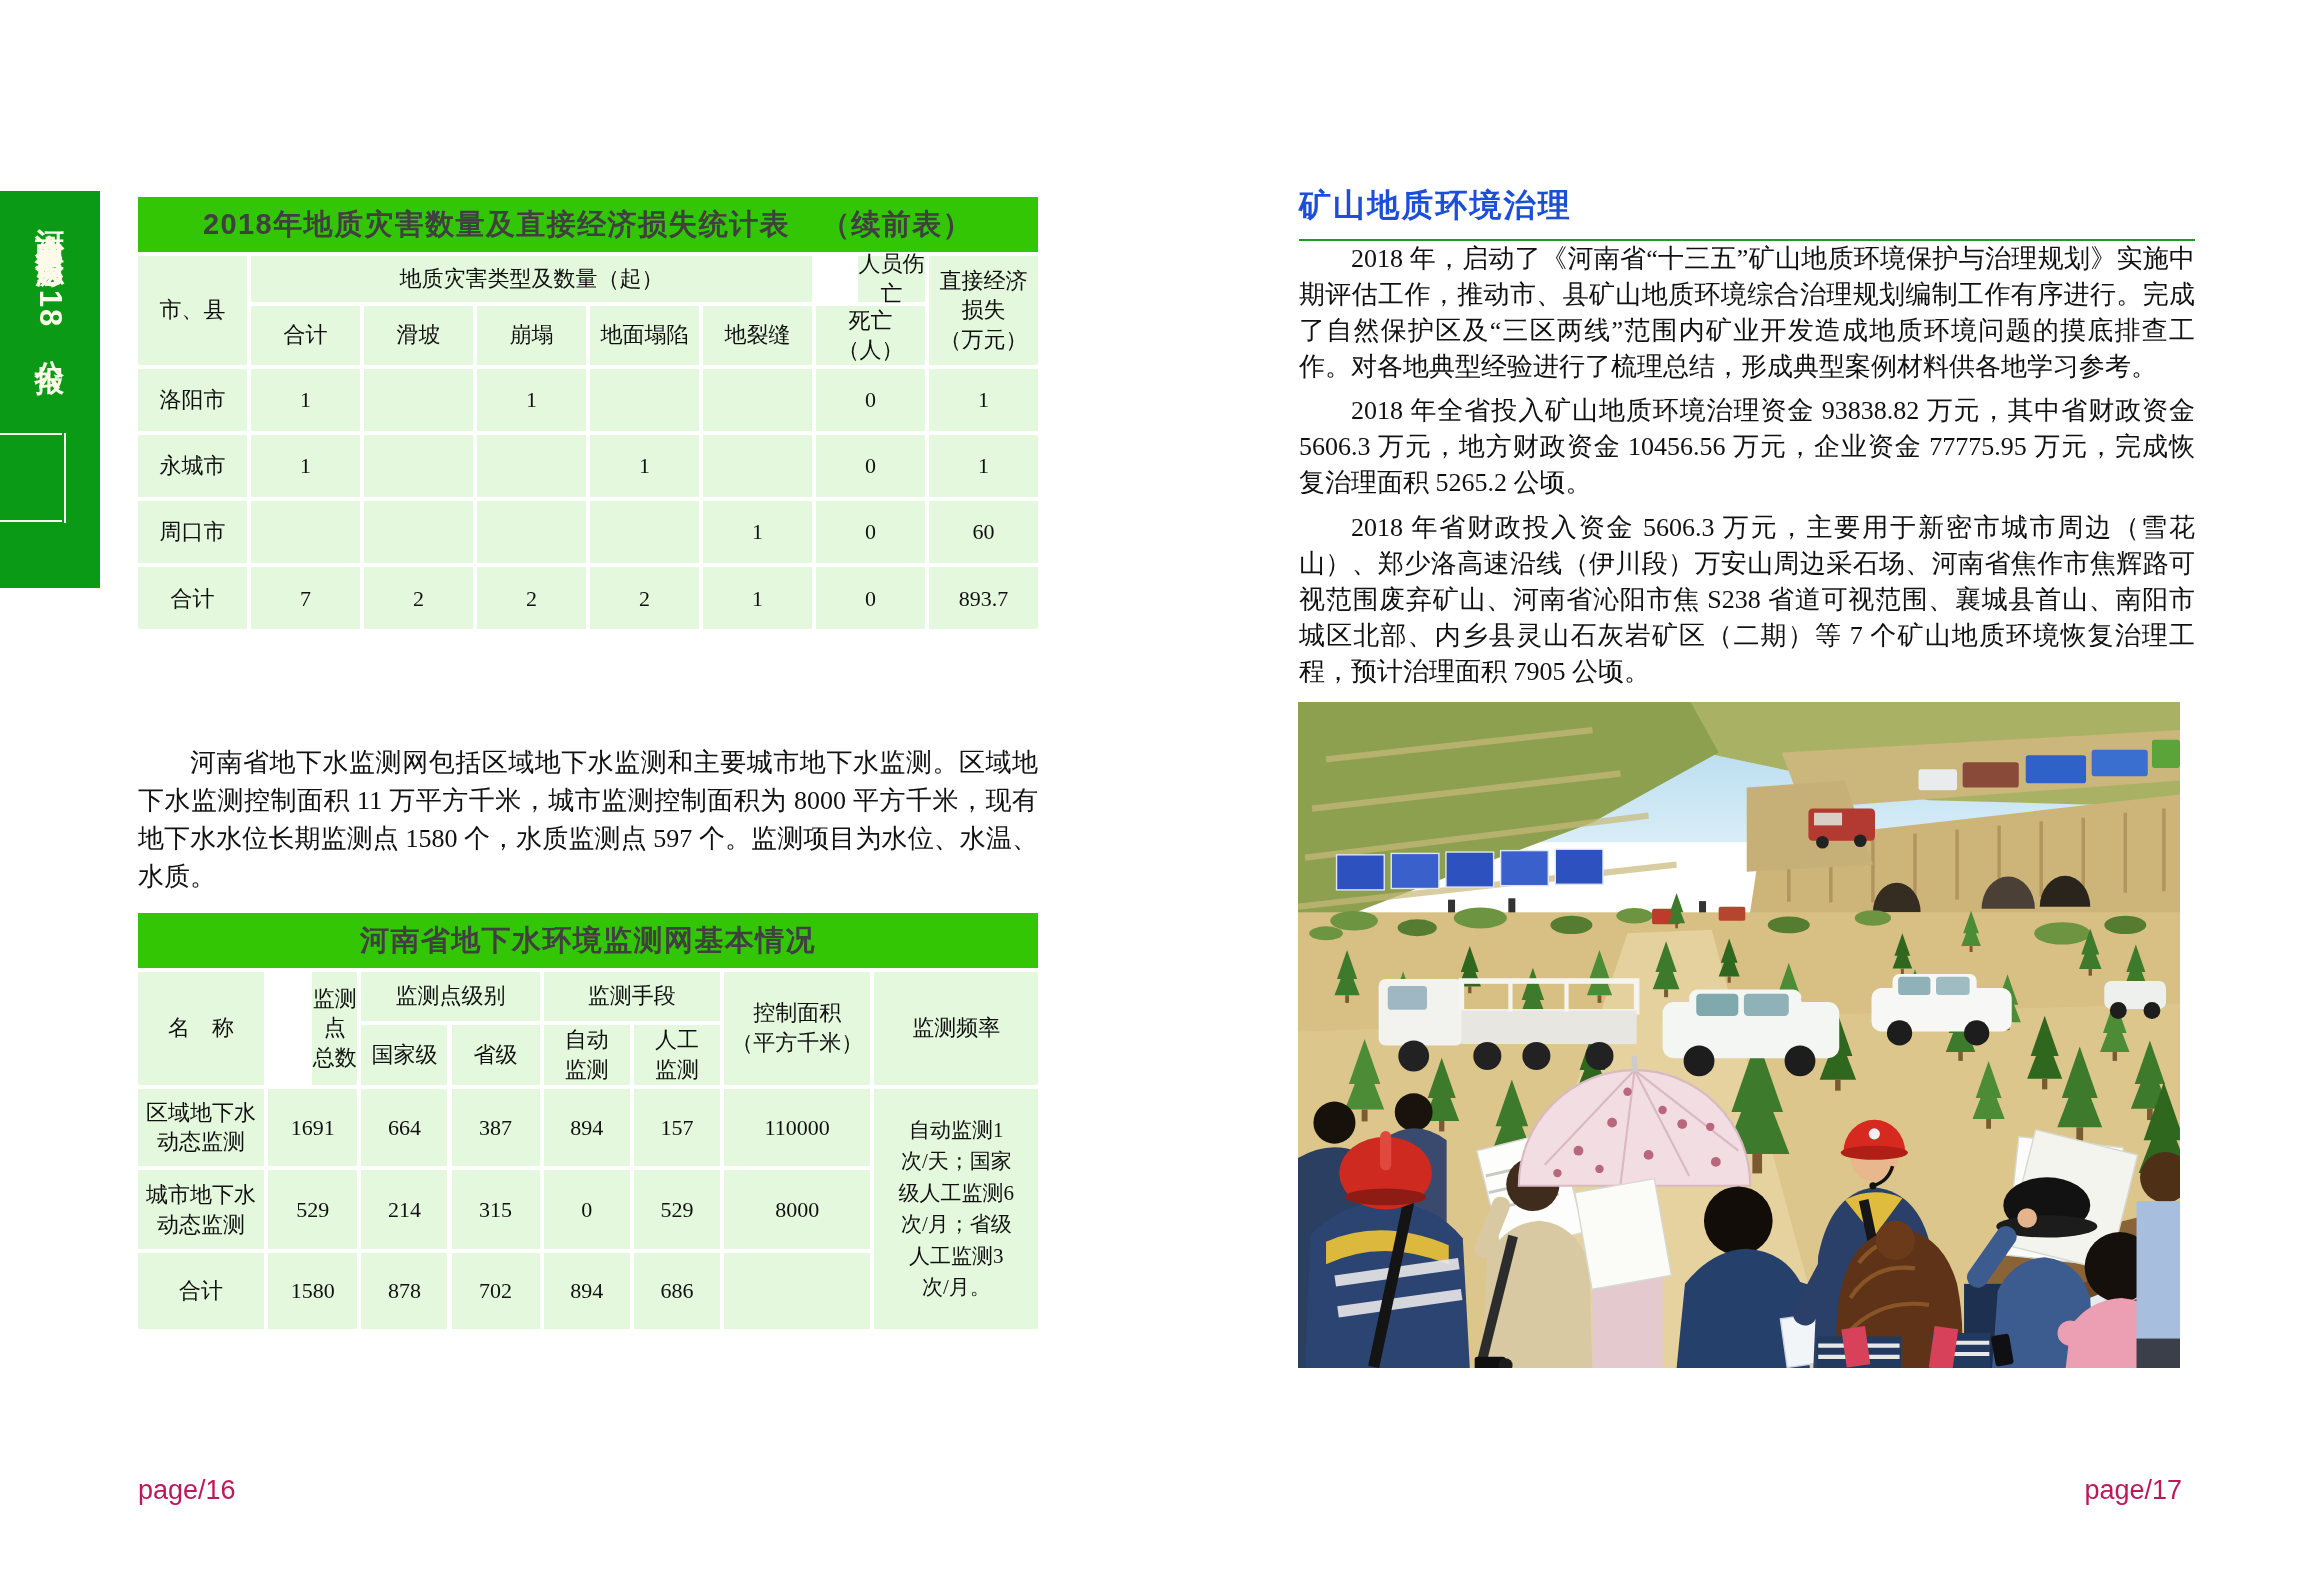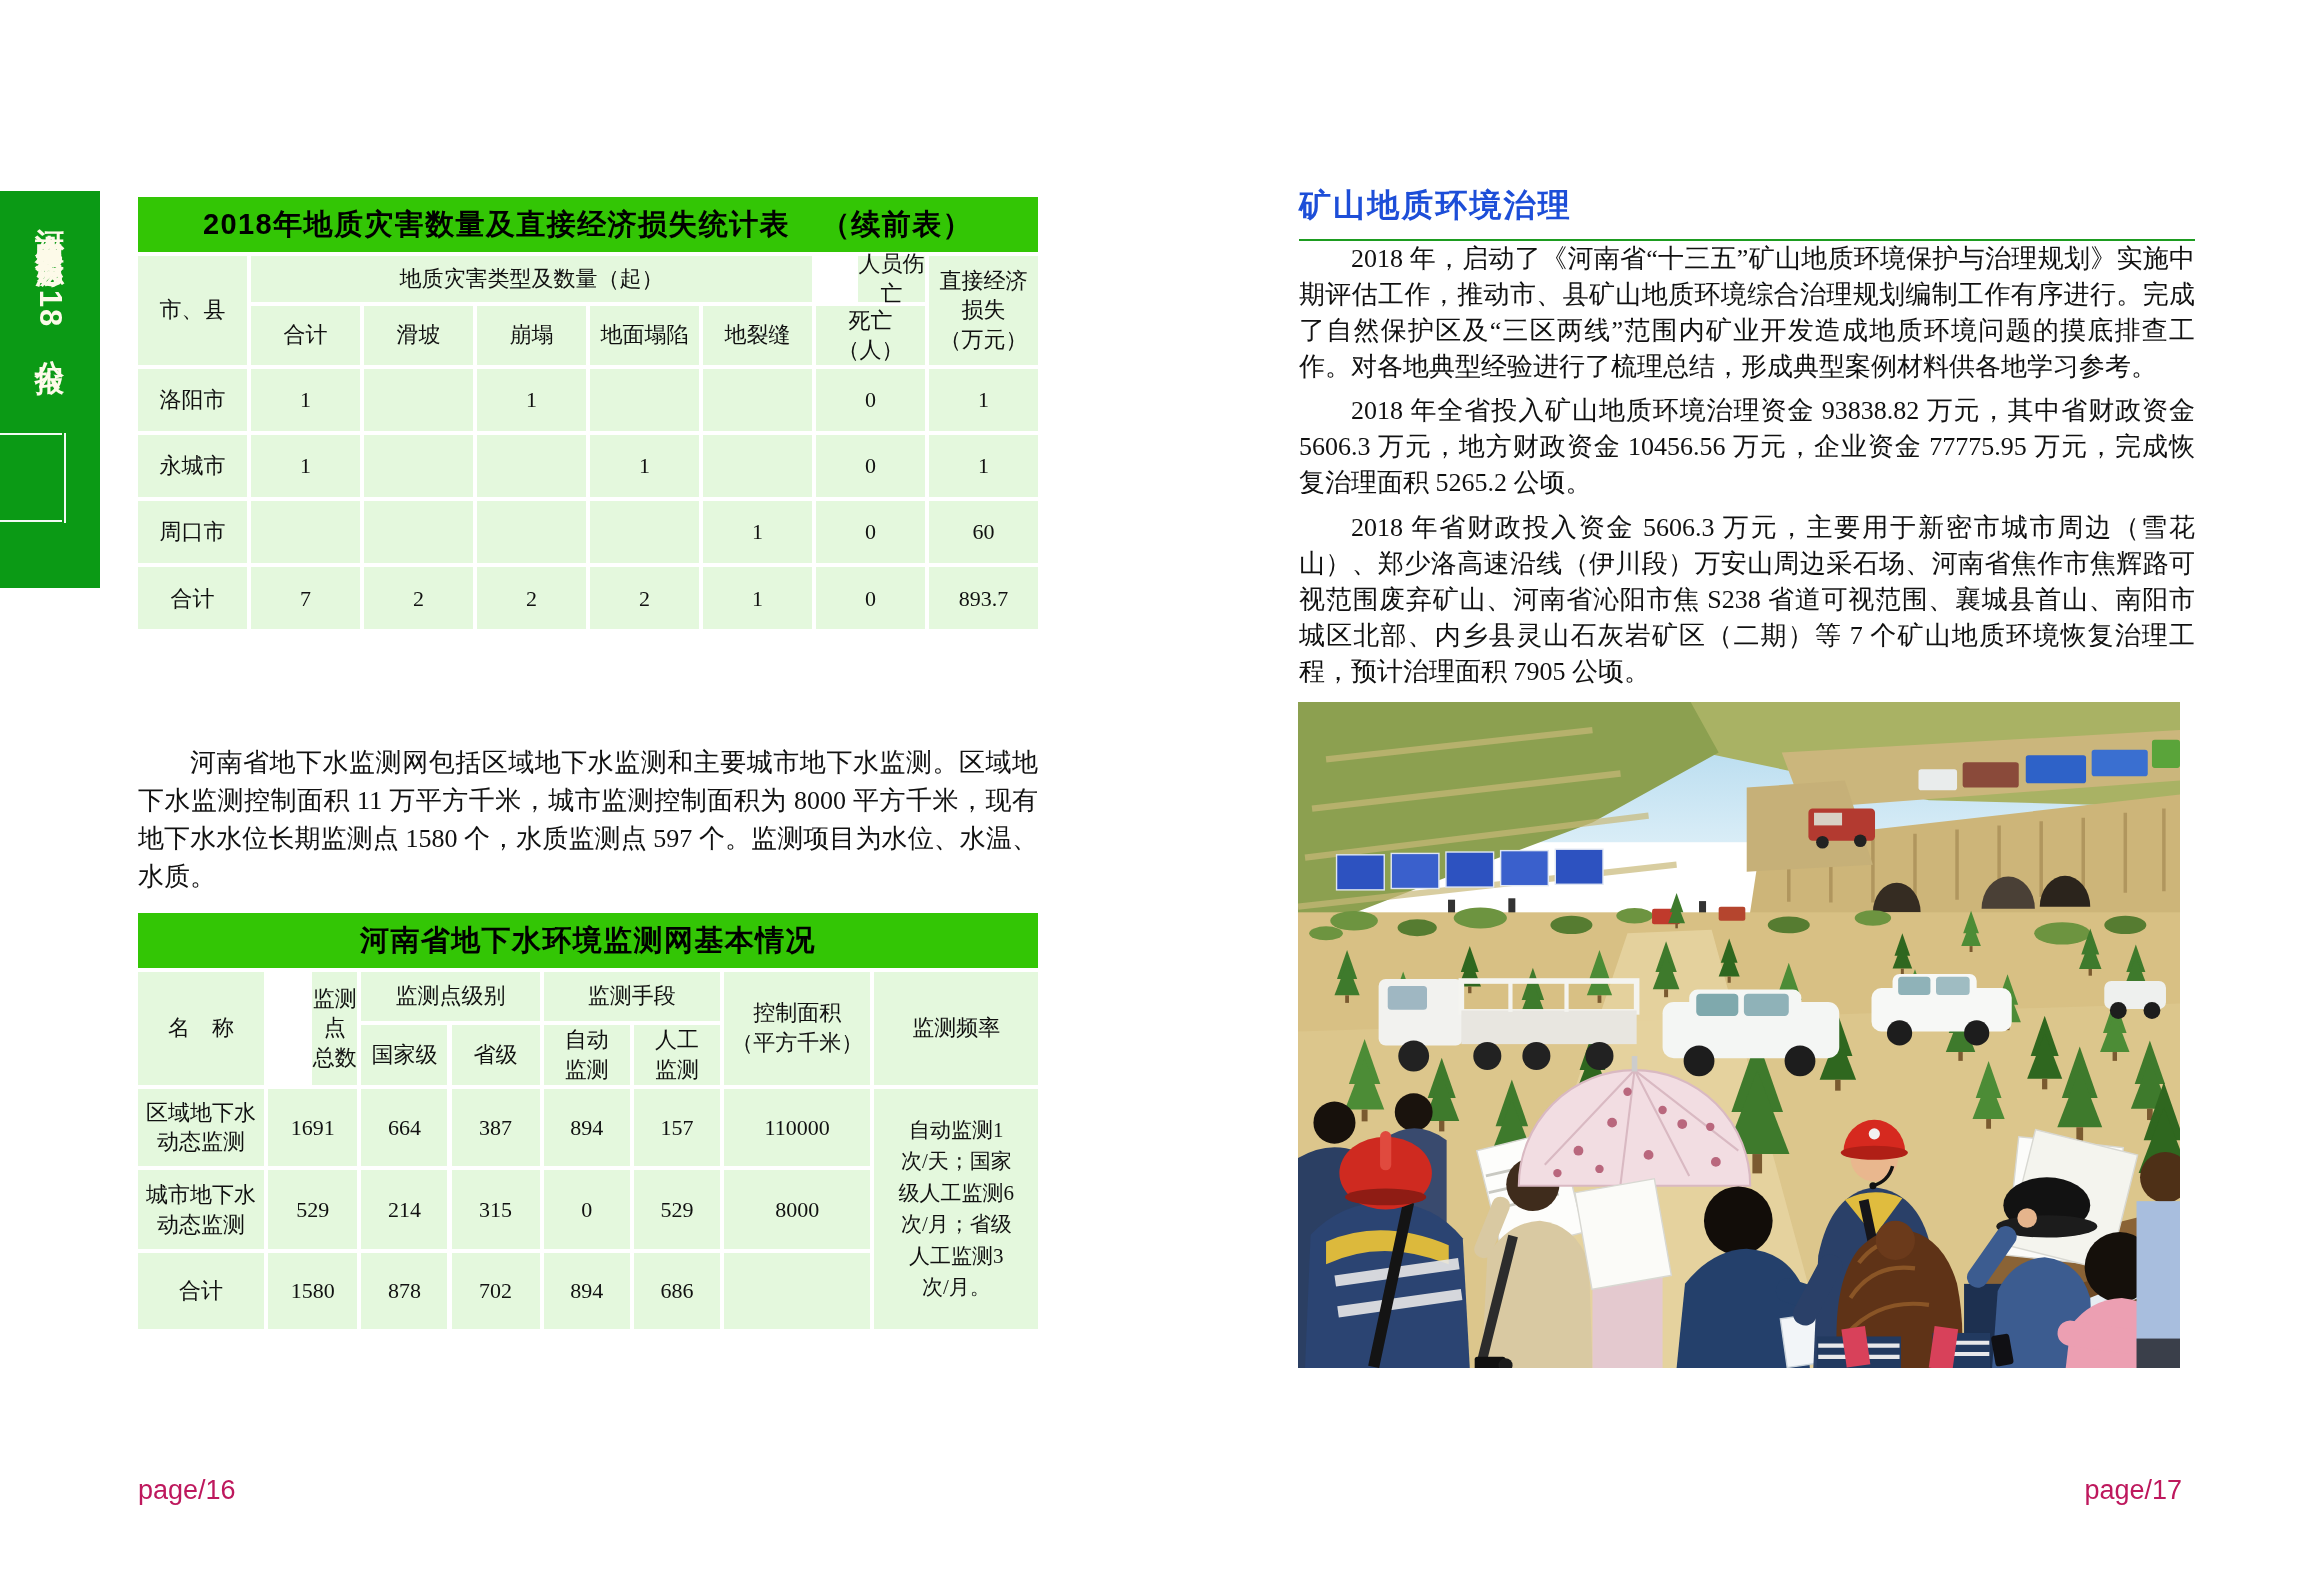--- a/index.html
+++ b/index.html
@@ -8,21 +8,21 @@
   .abs{position:absolute;}
   
   .spine-tab{left:0;top:191px;width:100px;height:397px;background:#0b9a15;}
   .spine{writing-mode:vertical-rl;text-orientation:mixed;height:100%;width:100%;
          line-height:100px;text-align:left;padding-top:15.4px;box-sizing:border-box;
          font-family:"Liberation Sans","DejaVu Sans",sans-serif;font-weight:700;
          color:#fdfae9;font-size:29px;letter-spacing:4.9px;}
   .spine .yr{font-size:31px;letter-spacing:2.1px;margin:9.8px 0;}
   .spine-line{background:#fff;opacity:.95;}
   
-  .tbar{height:55px;background:#33c605;color:#000000;display:flex;align-items:center;justify-content:center;
+  .tbar{height:55px;background:#33c605;color:#404040;display:flex;align-items:center;justify-content:center;
         font-family:"Liberation Sans","DejaVu Sans",sans-serif;font-weight:700;font-size:29px;letter-spacing:1.4px;}
   .tbar .sfx{margin-left:31px;}
   
   .grid{display:grid;gap:4.2px;margin-top:3.5px;}
   .c{background:#e4f8dd;display:flex;align-items:center;justify-content:center;text-align:center;
      font-size:22px;line-height:1.35;white-space:pre-line;color:#111;}
   .t1 .grid{grid-template-columns:repeat(8,1fr);grid-template-rows:46px 59px 62px 62px 62px 62px;}
   .a-city{grid-area:1/1/3/2;} .a-types{grid-area:1/2/2/7;} .a-cas{grid-area:1/7/2/8;margin-left:42px;} .a-loss{grid-area:1/8/3/9;}
   .b2{grid-area:2/2;} .b3{grid-area:2/3;} .b4{grid-area:2/4;} .b5{grid-area:2/5;} .b6{grid-area:2/6;} .b7{grid-area:2/7;}
   .t2 .grid{grid-template-columns:126px 89px 86px 88px 86px 86px 146px 164px;

